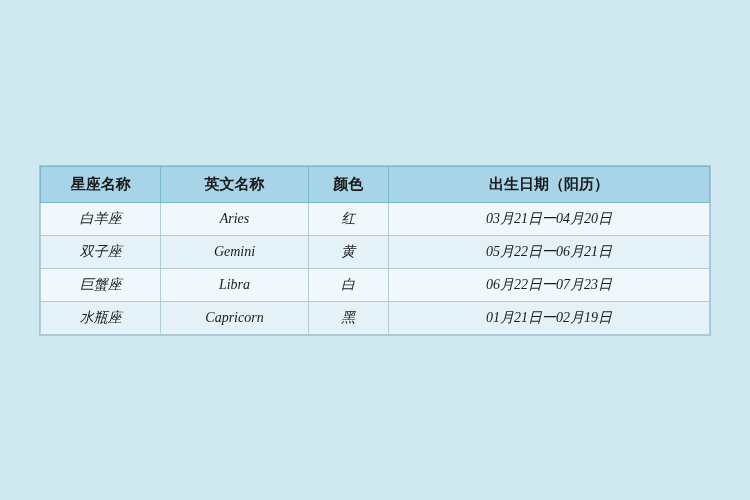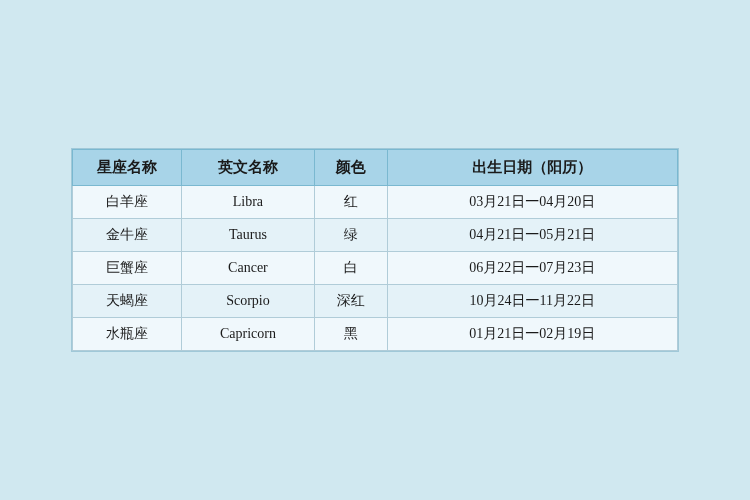--- a/index.html
+++ b/index.html
@@ -14,21 +14,21 @@
       background-color: #d0e8f0;
       display: flex;
       align-items: center;
       justify-content: center;
       font-family: "SimSun", "宋体", serif;
     }
 
     .table-container {
       background-color: #e8f4f8;
       border: 1px solid #a0c8d8;
-      width: 608px;
+      width: 672px;
     }
 
     table {
       width: 100%;
       border-collapse: collapse;
     }
 
     thead tr {
       background-color: #a8d4e8;
     }
@@ -37,20 +37,21 @@
       border: 1px solid #7ab8d0;
       padding: 8px 12px;
       text-align: center;
       font-size: 15px;
       font-weight: bold;
       color: #1a1a1a;
     }
 
     tbody tr {
       background-color: #f0f8fc;
+      font-style: italic;
     }
 
     tbody tr:nth-child(even) {
       background-color: #e4f2f8;
     }
 
     tbody td {
       border: 1px solid #b0ccd8;
       padding: 7px 12px;
       text-align: center;
@@ -72,41 +73,35 @@
       <tr>
         <th class="col-chinese">星座名称</th>
         <th class="col-english">英文名称</th>
         <th class="col-color">颜色</th>
         <th class="col-date">出生日期（阳历）</th>
       </tr>
     </thead>
     <tbody id="table-body">
     <tr>
           <td>白羊座</td>
-          <td>Libra</td>
+          <td>Aries</td>
           <td>红</td>
           <td>03月21日一04月20日</td>
         </tr>
         <tr>
-          <td>金牛座</td>
-          <td>Taurus</td>
-          <td>绿</td>
-          <td>04月21日一05月21日</td>
+          <td>双子座</td>
+          <td>Gemini</td>
+          <td>黄</td>
+          <td>05月22日一06月21日</td>
         </tr>
         <tr>
           <td>巨蟹座</td>
-          <td>Cancer</td>
+          <td>Libra</td>
           <td>白</td>
           <td>06月22日一07月23日</td>
-        </tr>
-        <tr>
-          <td>天蝎座</td>
-          <td>Scorpio</td>
-          <td>深红</td>
-          <td>10月24日一11月22日</td>
         </tr>
         <tr>
           <td>水瓶座</td>
           <td>Capricorn</td>
           <td>黑</td>
           <td>01月21日一02月19日</td>
         </tr>
       </tbody>
   </table>
 </div>

